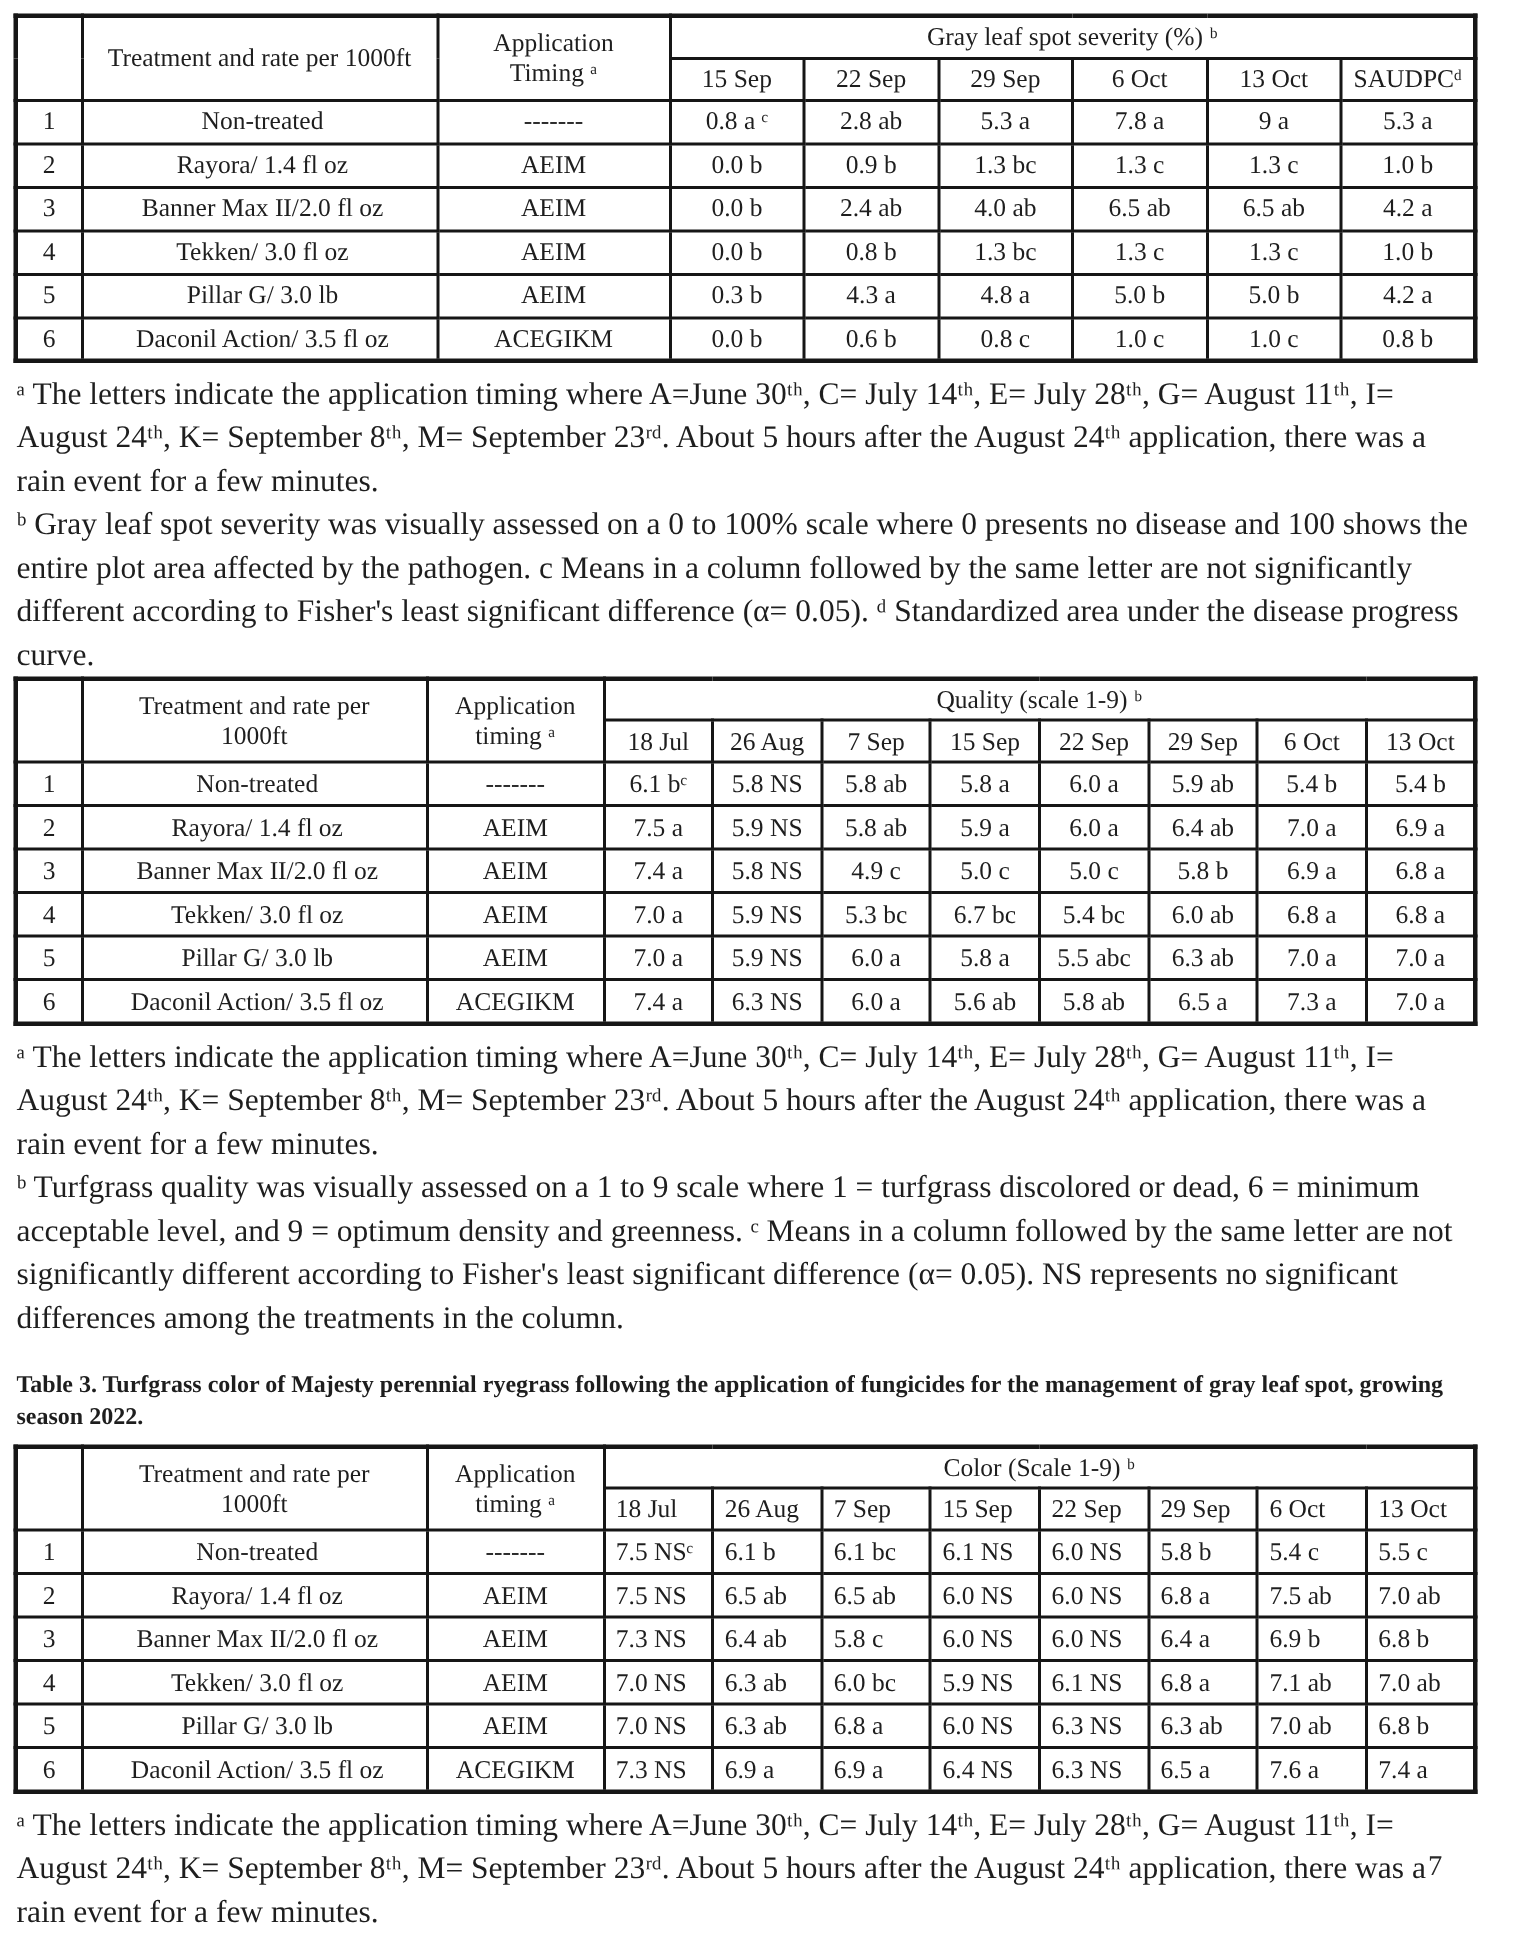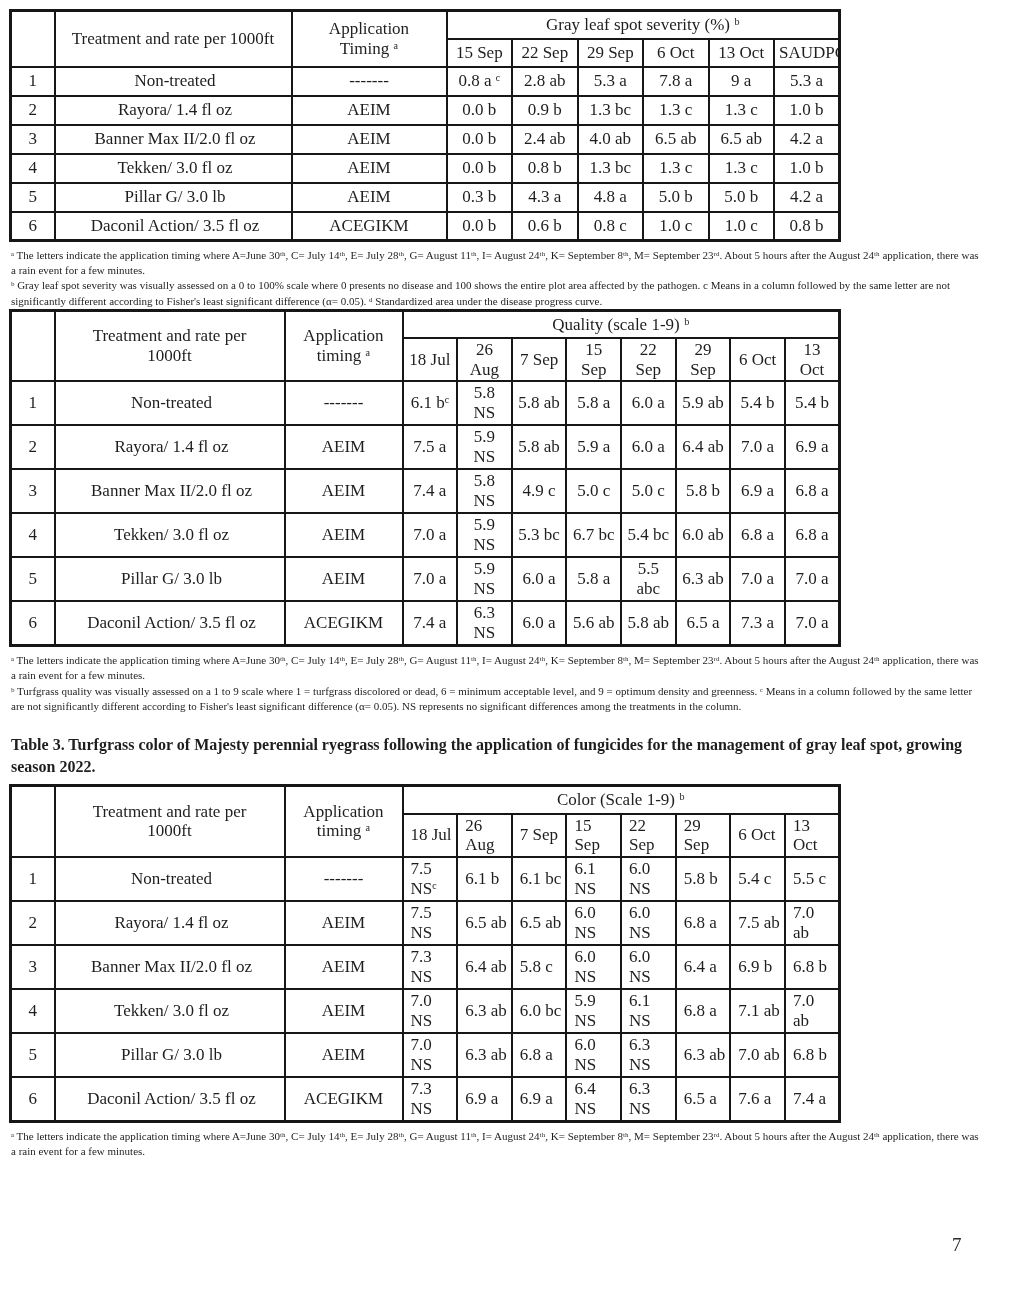--- a/index.html
+++ b/index.html
@@ -19,21 +19,21 @@
     font-weight: bold;
     line-height: 1.35;
     margin: 0 0 7px 2px;
     max-width: 976px;
   }
   .caption.spaced { margin-top: 20px; }
 
   table.data {
     border-collapse: collapse;
     table-layout: fixed;
-    width: 832px;
+    width: 976px;
     border: 3px solid #161616;
   }
   .data th, .data td {
     border: 2px solid #161616;
     font-size: 17px;
     font-weight: normal;
     text-align: center;
     vertical-align: middle;
     padding: 1px 4px;
     overflow: hidden;
@@ -47,21 +47,21 @@
   .t1 .w-time  { width: 155px; padding: 1px 12px; }
   .t23 .w-num   { width: 44px; }
   .t23 .w-treat { width: 230px; padding: 1px 16px; }
   .t23 .w-time  { width: 118px; padding: 1px 10px; }
 
   .data td.c-treat { text-align: center; padding-left: 8px; }
   .left-vals td.c-val, .left-vals tr.date-row th { text-align: left; padding-left: 7px; }
 
   .footnotes {
     margin: 6px 0 0 2px;
-    font-size: 11px;
+    font-size: 21px;
     line-height: 1.38;
     max-width: 976px;
   }
   .footnotes p { margin: 0; }
 
   .page-number {
     position: absolute;
     left: 952px;
     top: 1234px;
     font-size: 19px;

